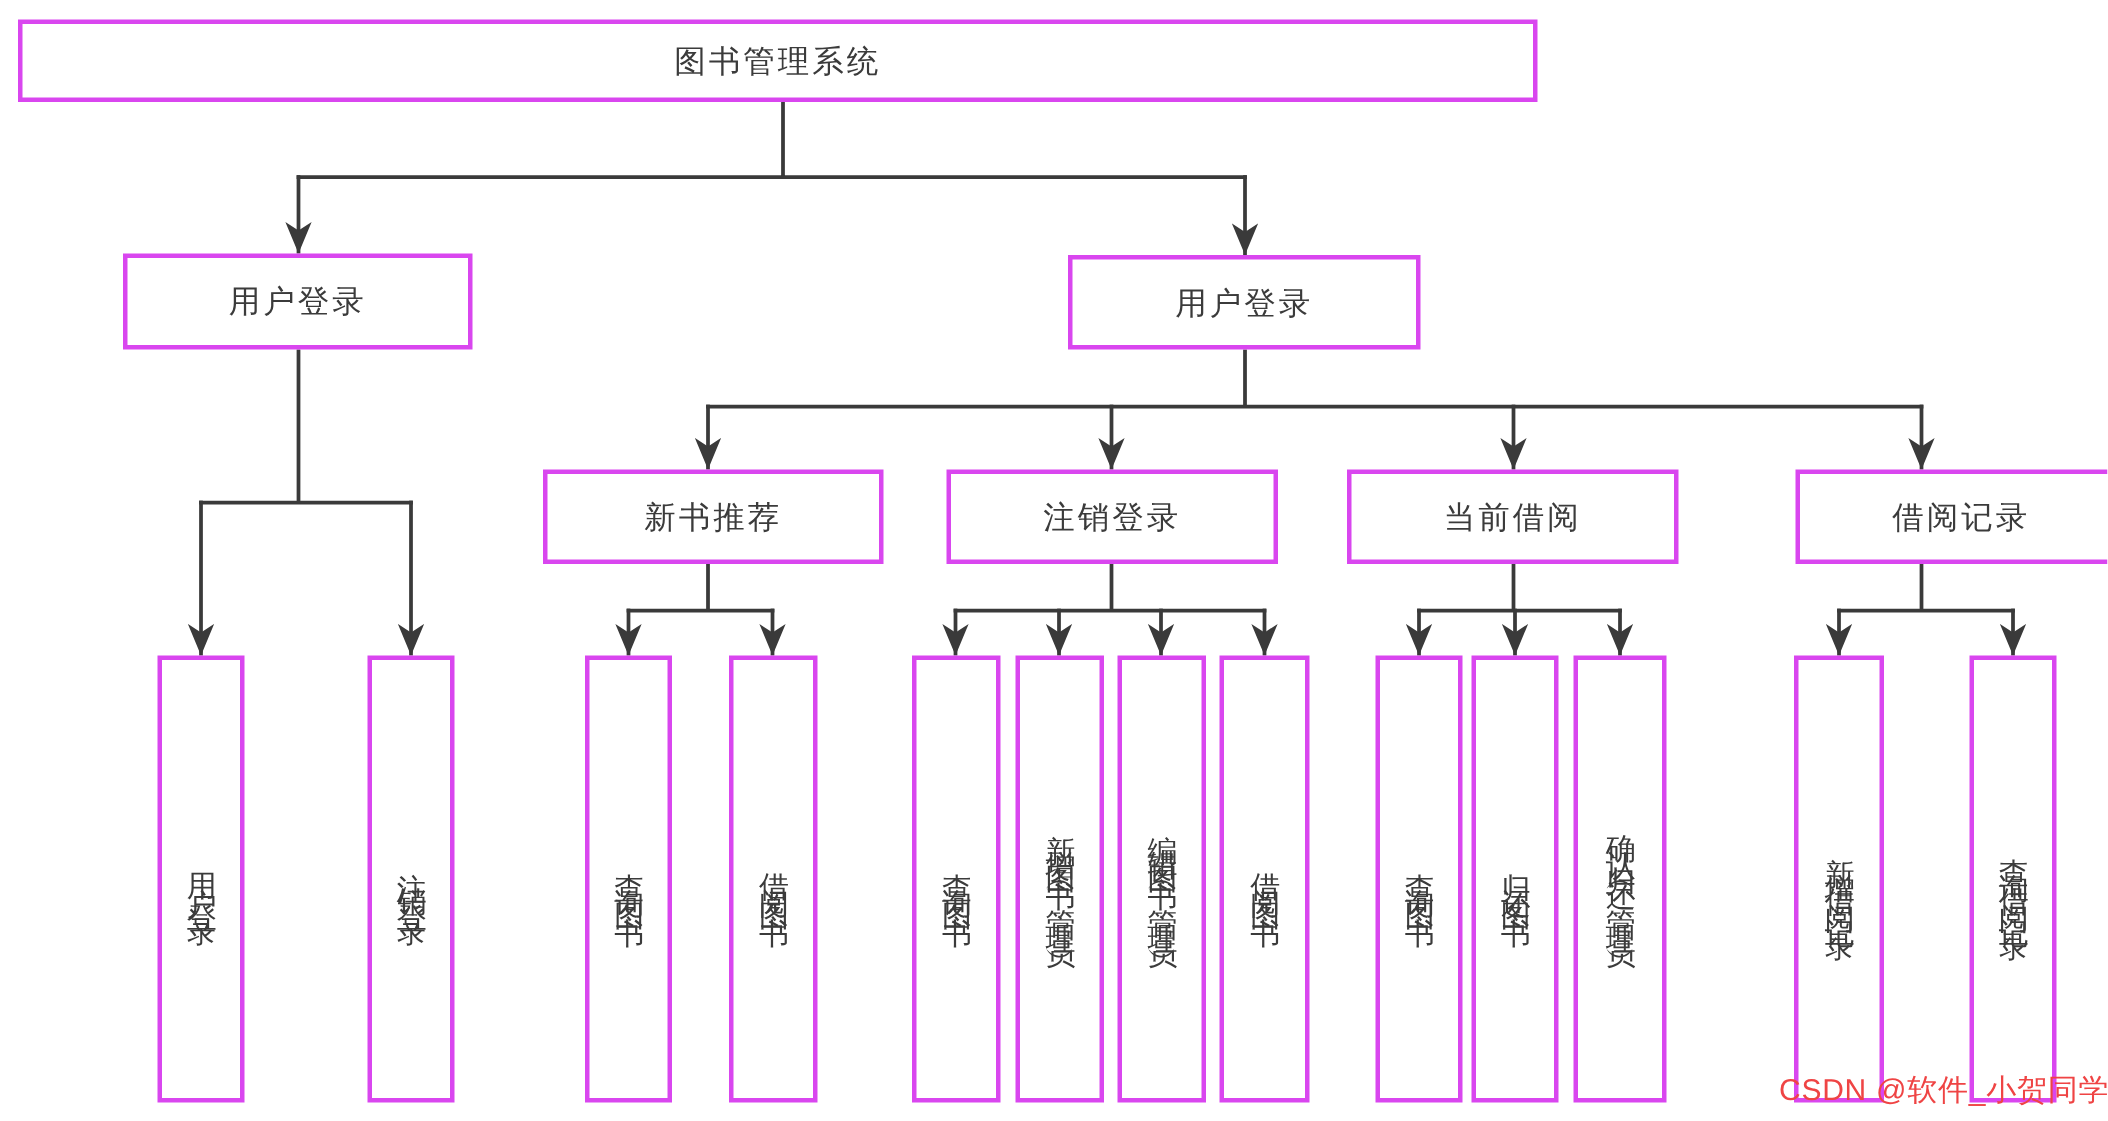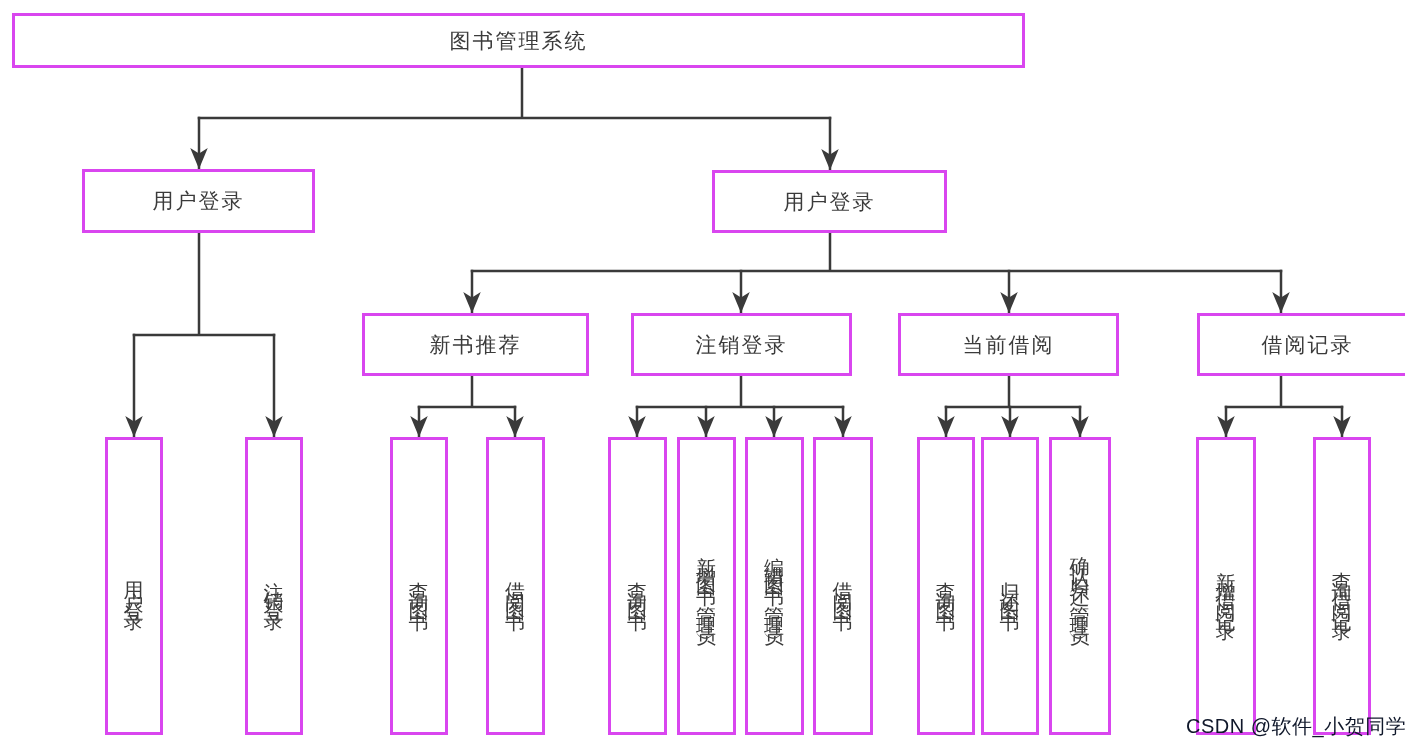--- a/index.html
+++ b/index.html
@@ -30,21 +30,21 @@
     text-orientation:mixed;
     font-size:20px;
     letter-spacing:10px;
     line-height:1;
     white-space:nowrap;
   }
   .watermark{
     position:absolute;
     left:1186px;top:713px;
     font-size:20px;
-    color:#0f172a;
+    color:#ef4444;
     letter-spacing:0.5px;
     white-space:nowrap;
     z-index:3;
   }
 </style>
 </head>
 <body>
 
 <div class="canvas">
 

